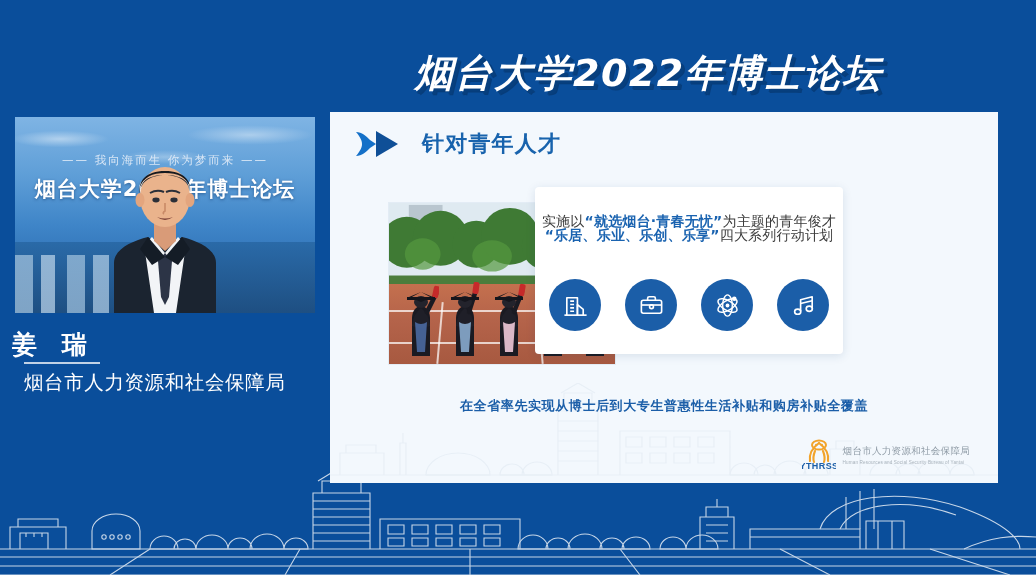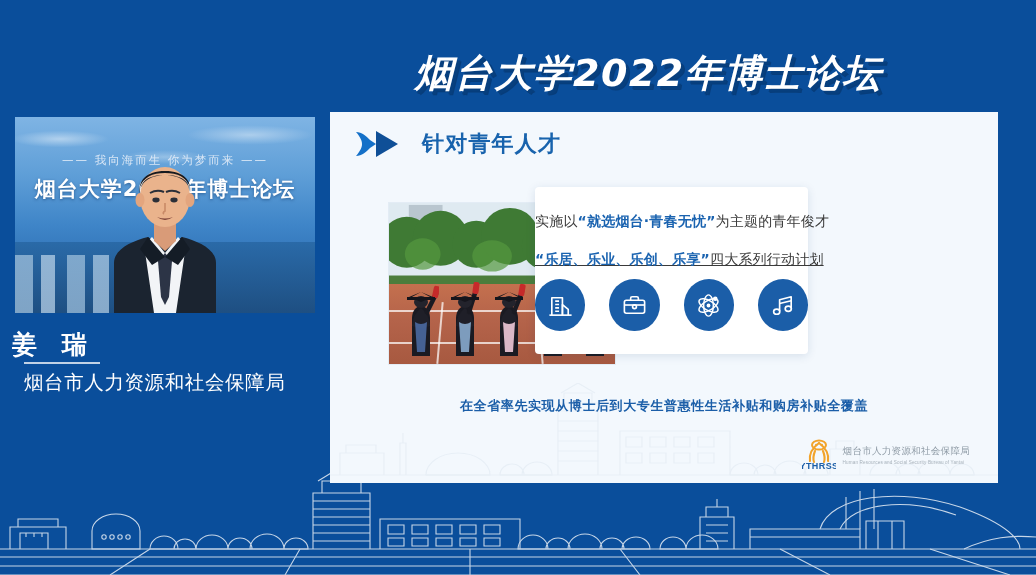--- a/index.html
+++ b/index.html
@@ -167,34 +167,34 @@
   .ph-sky { position: absolute; inset: 0; background: linear-gradient(180deg,#eef4f8 0%, #e3eef5 30%, #cfe2ee 45%, #3f6f33 46%, #3f6f33 100%); }
   .ph-trees { position: absolute; left: 0; top: 0; width: 100%; height: 56%; }
   .ph-track { position: absolute; left: 0; bottom: 0; width: 100%; height: 50%;
     background: linear-gradient(180deg,#c4704e 0%, #b4634a 45%, #a75940 100%); }
   .ph-lane { position: absolute; background: rgba(255,255,255,.72); }
   .grad { position: absolute; bottom: 8px; width: 36px; height: 74px; }
 
   
   .text-card {
     position: absolute; left: 205px; top: 75px;
-    width: 273px; height: 167px;
+    width: 308px; height: 167px;
     background: #ffffff;
     border-radius: 4px;
     box-shadow: 0 2px 10px rgba(20,60,110,.13);
   }
   .card-line {
     position: absolute; left: 0; width: 100%;
     text-align: center;
     font-size: 14px; color: #3a3a3a; letter-spacing: .2px;
     font-family: "DejaVu Sans", sans-serif;
     white-space: nowrap;
   }
   .card-line.l1 { top: 26px; }
-  .card-line.l2 { top: 64px; text-decoration: underline; }
+  .card-line.l2 { top: 40px; }
   .hl { color: #1a63b0; font-weight: 700; }
   .icon-row {
     position: absolute; left: 0; top: 92px; width: 100%;
     display: flex; justify-content: center; gap: 24px;
   }
   .circ {
     width: 52px; height: 52px; border-radius: 50%;
     background: #1b5ea8;
     display: flex; align-items: center; justify-content: center;
   }

